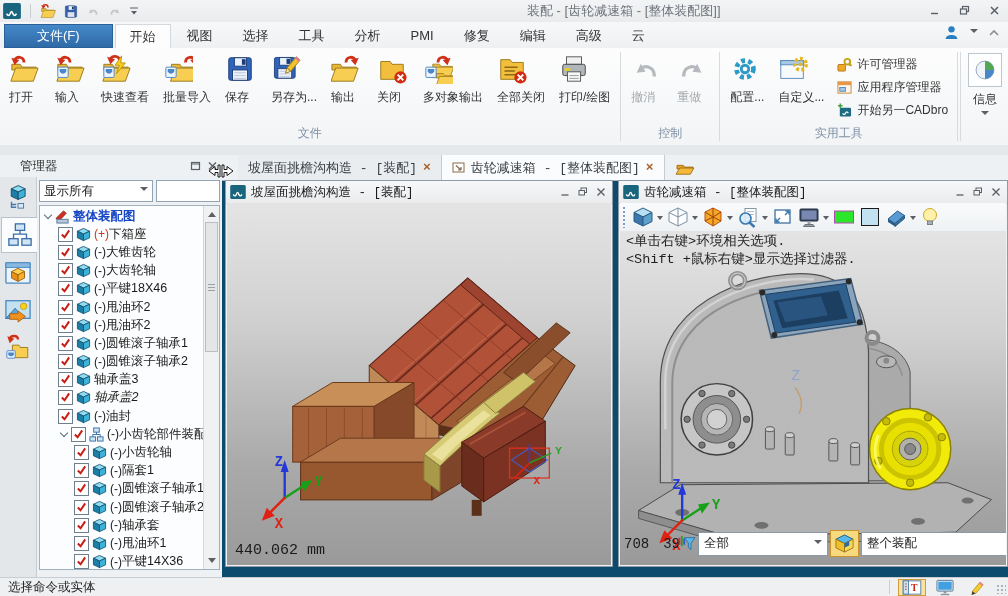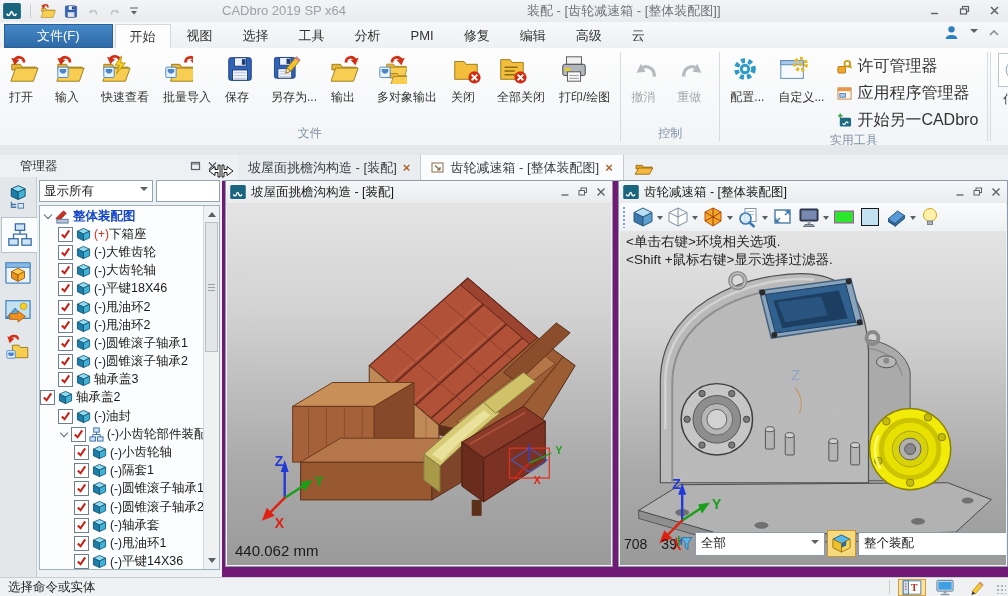--- a/index.html
+++ b/index.html
@@ -28,21 +28,21 @@
     background:linear-gradient(#fdfdfd,#f2f4f6);border-bottom:1px solid #c9cfd5;display:flex;}
   .rgroup{display:flex;flex-direction:column;height:100%;padding:0 2px;}
   .rbtns{display:flex;align-items:flex-start;flex:1;padding-top:4px;}
   .rbtn{display:flex;flex-direction:column;padding:2px 7px;}
   .rbtn .ricon{width:32px;height:32px;}
   .rbtn .rcap{margin-top:3px;font-size:12px;color:#333;white-space:nowrap;}
   .rbtn.dim .rcap{color:#a3a8ad;}
   .rlabel{text-align:center;font-size:12px;color:#7e91a6;padding:1px 0 3px;}
   .rsep{width:1px;background:#d6dbdf;margin:4px 1px;}
   .rsmallcol{display:flex;flex-direction:column;gap:6px;padding:4px 6px 0 6px;}
-  .rsbtn{display:flex;align-items:center;gap:5px;font-size:16px;color:#333;white-space:nowrap;}
+  .rsbtn{display:flex;align-items:center;gap:5px;font-size:12px;color:#333;white-space:nowrap;}
   .rspacer{flex:1;}
   .rinfo{display:flex;flex-direction:column;align-items:center;padding:5px 10px 0 6px;}
   .rinfo .ibox{width:32px;height:32px;border:1px solid #bcc6cf;background:#fff;display:flex;align-items:center;justify-content:center;}
   .rinfo .ilabel{margin-top:4px;font-size:12px;color:#333;}
   .caret-dn{width:0;height:0;border:4px solid transparent;border-top:4px solid #5a6066;margin-top:3px;}
   
   .workspace{position:absolute;left:0;top:145px;width:1008px;height:433px;background:#e4e8eb;}
   
   .mgr{position:absolute;left:0;top:10px;width:222px;bottom:0;background:#eef1f3;border-right:1px solid #b9c2ca;}
   .mgr-head{height:22px;display:flex;align-items:center;padding:0 4px 0 20px;color:#333;}
@@ -68,21 +68,21 @@
   .tlabel{color:#1b1b1b;}
   .trow.root .tlabel{color:#1848c8;font-weight:bold;}
   .vsb{position:absolute;right:0;top:0;width:15px;bottom:0;background:#f0f1f2;border-left:1px solid #d4d8db;}
   .vsb .btn{height:15px;display:flex;align-items:center;justify-content:center;}
   .arr-up{width:0;height:0;border:4px solid transparent;border-bottom:5px solid #5a6066;margin-bottom:2px;}
   .arr-dn{width:0;height:0;border:4px solid transparent;border-top:5px solid #5a6066;margin-top:2px;}
   .thumb{position:absolute;left:1px;right:1px;top:16px;height:128px;background:#e3e5e7;border:1px solid #b9bfc5;display:flex;flex-direction:column;align-items:center;justify-content:center;gap:2px;}
   .thumb i{display:block;width:7px;height:1px;background:#9aa2a9;}
   .vsb .btn.bottom{position:absolute;bottom:0;left:0;right:0;}
   
-  .mdi{position:absolute;left:222px;top:10px;right:0;bottom:0;background:#701a75;}
+  .mdi{position:absolute;left:222px;top:10px;right:0;bottom:0;background:#0c4a6e;font-family:Liberation Mono, monospace;}
   .dtabbar{position:absolute;left:0;top:0;right:0;height:25px;background:#eef1f3;border-bottom:1px solid #aab4bd;display:flex;align-items:stretch;padding-left:16px;}
   .dtab{display:flex;align-items:center;gap:6px;padding:0 10px;font-size:13px;color:#3a3f44;border-right:1px solid #c6cbd0;background:#e9edf0;}
   .dtab.active{background:#fbfcfd;}
   .dtab .x{color:#a8622e;font-weight:bold;font-size:13px;}
   .dtab-folder{display:flex;align-items:center;padding:0 10px;}
   
   .cwin{position:absolute;top:25px;height:387px;background:#f0f2f4;border:1px solid #8f9ba6;box-sizing:border-box;}
   #win1{left:3px;width:388px;}
   #win2{left:396px;width:390px;}
   .cwin-title{height:22px;background:linear-gradient(#f7f8f9,#e9ebed);border-bottom:1px solid #cfd5da;display:flex;align-items:center;gap:5px;padding:0 4px;}
@@ -160,21 +160,20 @@
             <path d="M21.5 10.5 L26 20 L16.5 19 Z" fill="#c2c6ca"></path>
           </svg>
         </span>
       <span id="q-caret">
           <svg viewBox="0 0 10 10" width="10" height="10">
             <path d="M1 2 h8" stroke="#5a6066"></path>
             <path d="M2 5 L5 8.5 L8 5 Z" fill="#5a6066"></path>
           </svg>
         </span>
     </div>
-    <span class="app-title">CADbro 2019 SP  x64</span>
     <span class="doc-title">装配 - [齿轮减速箱 - [整体装配图]]</span>
     <div class="winbtns">
       <span class="winbtn">
           <svg width="11" height="11" viewBox="0 0 11 11">
             <path d="M2 8.5 h7" stroke="#5a6068" stroke-width="1.4"></path>
           </svg>
         </span>
       <span class="winbtn">
           <svg width="11" height="11" viewBox="0 0 11 11">
             <rect x="3.5" y="1.5" width="6" height="5" fill="none" stroke="#5a6068" stroke-width="1.2"></rect>
@@ -320,47 +319,47 @@
                     <path d="M16 9 C16 2 7 2 6 7" stroke="#d03018" stroke-width="3" fill="none"></path>
                     <path d="M2.5 4 L6 12 L11 6.5 Z" fill="#d03018"></path>
                   </g>
                 </svg>
               </div>
               <div class="rcap">输出</div>
             </div>
             <div class="rbtn">
               <div class="ricon">
                 <svg viewBox="0 0 32 32" width="30" height="30">
+                  <path d="M4 8 h10 l2 3 h12 v16 H4 Z" fill="#f2be3c" stroke="#9a7a18"></path>
+                  <circle cx="25" cy="25" r="6.5" fill="#d42a10"></circle>
+                  <path d="M22 22 L28 28 M28 22 L22 28" stroke="#fff" stroke-width="2"></path>
+                </svg>
+              </div>
+              <div class="rcap">关闭</div>
+            </div>
+            <div class="rbtn">
+              <div class="ricon">
+                <svg viewBox="0 0 32 32" width="30" height="30">
                   <g transform="translate(8,2) scale(0.8)">
                     <path d="M3 11 h9 l2 3 h15 v3 H3 Z" fill="#eab73a" stroke="#9a7a18"></path>
                     <path d="M2 29 L7 15 H31 L26 29 Z" fill="#f7cd52" stroke="#9a7a18"></path>
                   </g>
                   <g transform="translate(12,12) scale(0.8)">
                     <path d="M3 11 h9 l2 3 h15 v3 H3 Z" fill="#eab73a" stroke="#9a7a18"></path>
                     <path d="M2 29 L7 15 H31 L26 29 Z" fill="#f7cd52" stroke="#9a7a18"></path>
                   </g>
                   <rect x="3" y="14" width="11" height="11" rx="1" fill="#eef6fd" stroke="#4a86c8"></rect>
                   <path d="M5 16 h7 v3 q-3.5 4 -7 0 Z" fill="#4a86c8"></path>
                   <g transform="scale(-1,1) translate(-32,0)">
                     <path d="M16 9 C16 2 7 2 6 7" stroke="#d03018" stroke-width="3" fill="none"></path>
                     <path d="M2.5 4 L6 12 L11 6.5 Z" fill="#d03018"></path>
                   </g>
                 </svg>
               </div>
               <div class="rcap">多对象输出</div>
-            </div>
-            <div class="rbtn">
-              <div class="ricon">
-                <svg viewBox="0 0 32 32" width="30" height="30">
-                  <path d="M4 8 h10 l2 3 h12 v16 H4 Z" fill="#f2be3c" stroke="#9a7a18"></path>
-                  <circle cx="25" cy="25" r="6.5" fill="#d42a10"></circle>
-                  <path d="M22 22 L28 28 M28 22 L22 28" stroke="#fff" stroke-width="2"></path>
-                </svg>
-              </div>
-              <div class="rcap">关闭</div>
             </div>
             <div class="rbtn">
               <div class="ricon">
                 <svg viewBox="0 0 32 32" width="30" height="30">
                   <path d="M4 6 h10 l2 3 h12 v18 H4 Z" fill="#f2be3c" stroke="#9a7a18"></path>
                   <path d="M8 14 h14 M8 18 h11 M8 22 h14" stroke="#8a6a14" stroke-width="1.6"></path>
                   <circle cx="25" cy="25" r="6.5" fill="#d42a10"></circle>
                   <path d="M22 22 L28 28 M28 22 L22 28" stroke="#fff" stroke-width="2"></path>
                 </svg>
               </div>
@@ -704,21 +703,21 @@
                   </span>
                   <span class="ticn">
                     <svg viewBox="0 0 16 16" width="15" height="15">
                       <path d="M8 1.5 L14.5 4.5 L8 7.5 L1.5 4.5 Z" fill="#8edcf2" stroke="#14506c" stroke-width="0.9"></path>
                       <path d="M1.5 4.5 L8 7.5 L8 14.5 L1.5 11.5 Z" fill="#1d7fa8" stroke="#14506c" stroke-width="0.9"></path>
                       <path d="M14.5 4.5 L8 7.5 L8 14.5 L14.5 11.5 Z" fill="#3fb2d8" stroke="#14506c" stroke-width="0.9"></path>
                     </svg>
                   </span>
                   <span class="tlabel">轴承盖3</span>
                 </div>
-                <div class="trow" style="">
+                <div class="trow" style="padding-left: 18px; font-style: italic;">
                   <span class="cbx">
                     <svg viewBox="0 0 12 12" width="11" height="11">
                       <path d="M2 6 L5 9 L10 1.5" stroke="#c81e14" stroke-width="2.2" fill="none"></path>
                     </svg>
                   </span>
                   <span class="ticn">
                     <svg viewBox="0 0 16 16" width="15" height="15">
                       <path d="M8 1.5 L14.5 4.5 L8 7.5 L1.5 4.5 Z" fill="#8edcf2" stroke="#14506c" stroke-width="0.9"></path>
                       <path d="M1.5 4.5 L8 7.5 L8 14.5 L1.5 11.5 Z" fill="#1d7fa8" stroke="#14506c" stroke-width="0.9"></path>
                       <path d="M14.5 4.5 L8 7.5 L8 14.5 L14.5 11.5 Z" fill="#3fb2d8" stroke="#14506c" stroke-width="0.9"></path>

